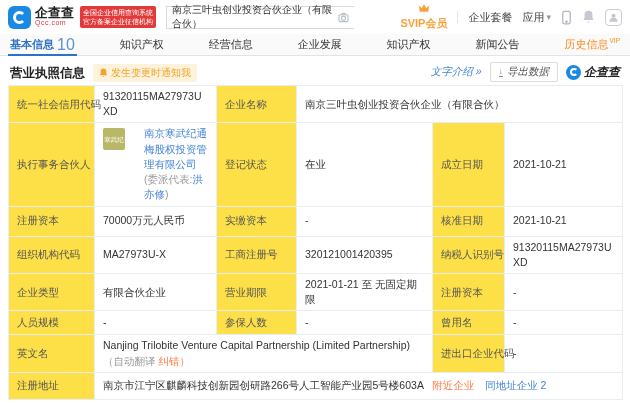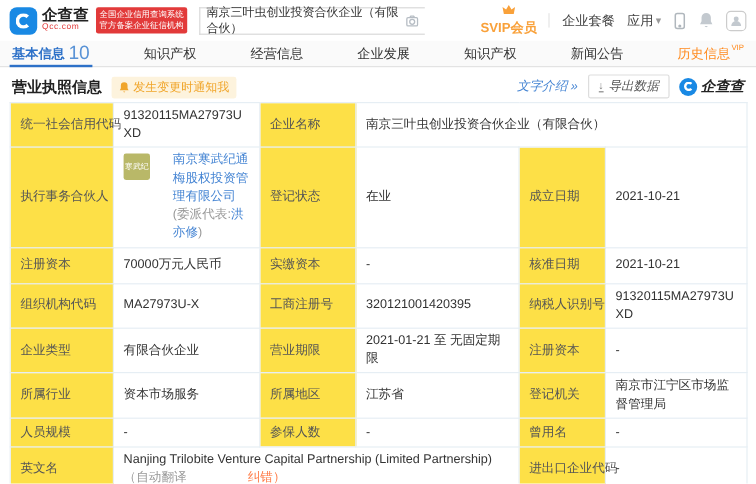--- a/index.html
+++ b/index.html
@@ -45,21 +45,21 @@
   .wm { display:flex; align-items:center; gap:3px; }
   .wm-icon { width:15px; height:15px; background:#1989e4; border-radius:50%; position:relative; }
   .wm-icon::after { content:""; position:absolute; inset:3.5px; border:2px solid #fff; border-right-color:transparent; border-radius:50%; }
   .wm-txt { font-weight:bold; font-size:12px; color:#222; }
 
   
   table.lic { width:614px; margin:3px 8px 0; border-collapse:collapse; table-layout:fixed; font-size:10.5px; }
   .lic td { border:1px solid #e6eef4; padding:3px 8px; vertical-align:middle; line-height:1.45; color:#333; word-break:break-all; }
   .lic td.lbl { background:#fde047; color:#555; word-break:keep-all; }
   .lnk { color:#4484d3; cursor:pointer; text-decoration:none; }
-  .olnk { color:#ff7a45; cursor:pointer; text-decoration:none;margin-left:48px; }
+  .olnk { color:#ff7a45; cursor:pointer; text-decoration:none; }
   .gray { color:#999; }
   .partner { display:flex; align-items:flex-start; gap:19px; }
   .p-logo { width:22px; height:22px; background:#b9b868; border-radius:2px; color:#fff; font-size:6.5px; line-height:1.15; display:flex; align-items:center; justify-content:center; text-align:center; flex:none; margin-top:2px; word-break:break-all; padding:1px; }
 </style>
 </head>
 <body>
 
 <div class="hdr">
   <div class="logo-box">
     <div class="logo-icon"></div>
@@ -214,28 +214,20 @@
     <td>91320115MA27973UXD</td>
   </tr>
   <tr style="height:26px">
     <td class="lbl">企业类型</td>
     <td>有限合伙企业</td>
     <td class="lbl">营业期限</td>
     <td>2021-01-21 至 无固定期限</td>
     <td class="lbl">注册资本</td>
     <td>-</td>
   </tr>
-  <tr style="height:26px">
-    <td class="lbl">所属行业</td>
-    <td>资本市场服务</td>
-    <td class="lbl">所属地区</td>
-    <td>江苏省</td>
-    <td class="lbl">登记机关</td>
-    <td>南京市江宁区市场监督管理局</td>
-  </tr>
   <tr style="height:24px">
     <td class="lbl">人员规模</td>
     <td>-</td>
     <td class="lbl">参保人数</td>
     <td>-</td>
     <td class="lbl">曾用名</td>
     <td>-</td>
   </tr>
   <tr style="height:36px">
     <td class="lbl">英文名</td>

